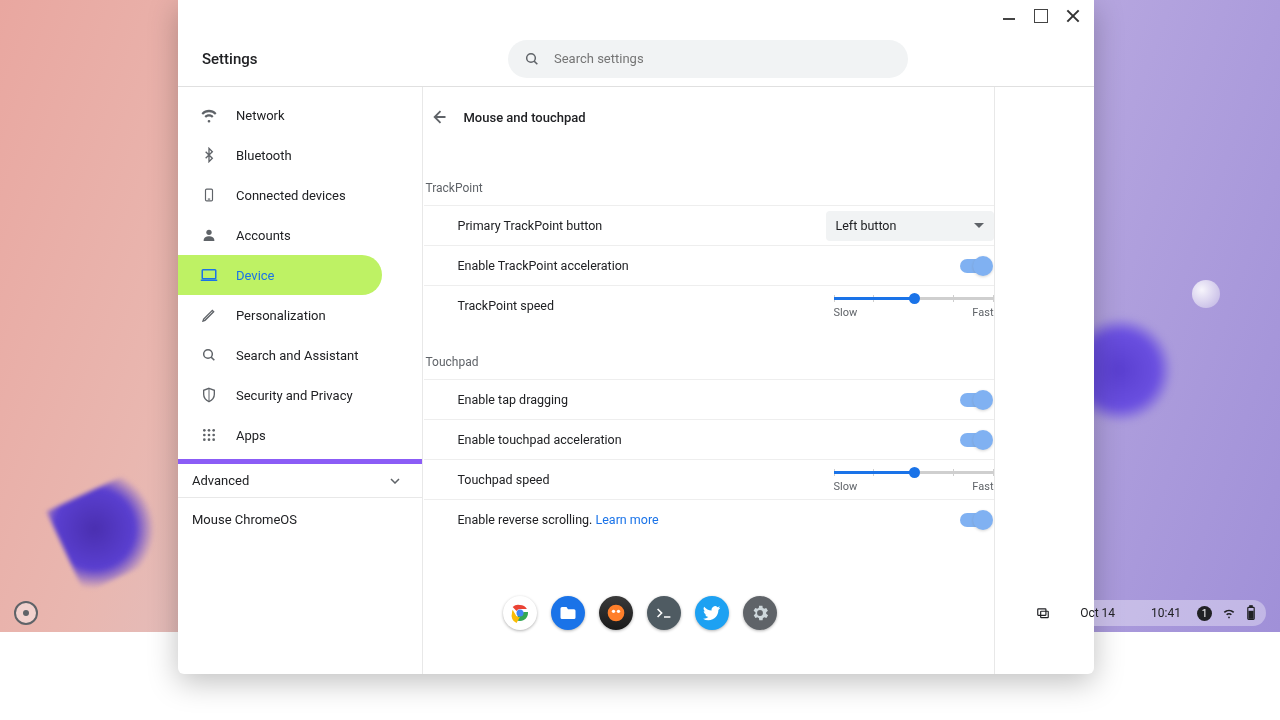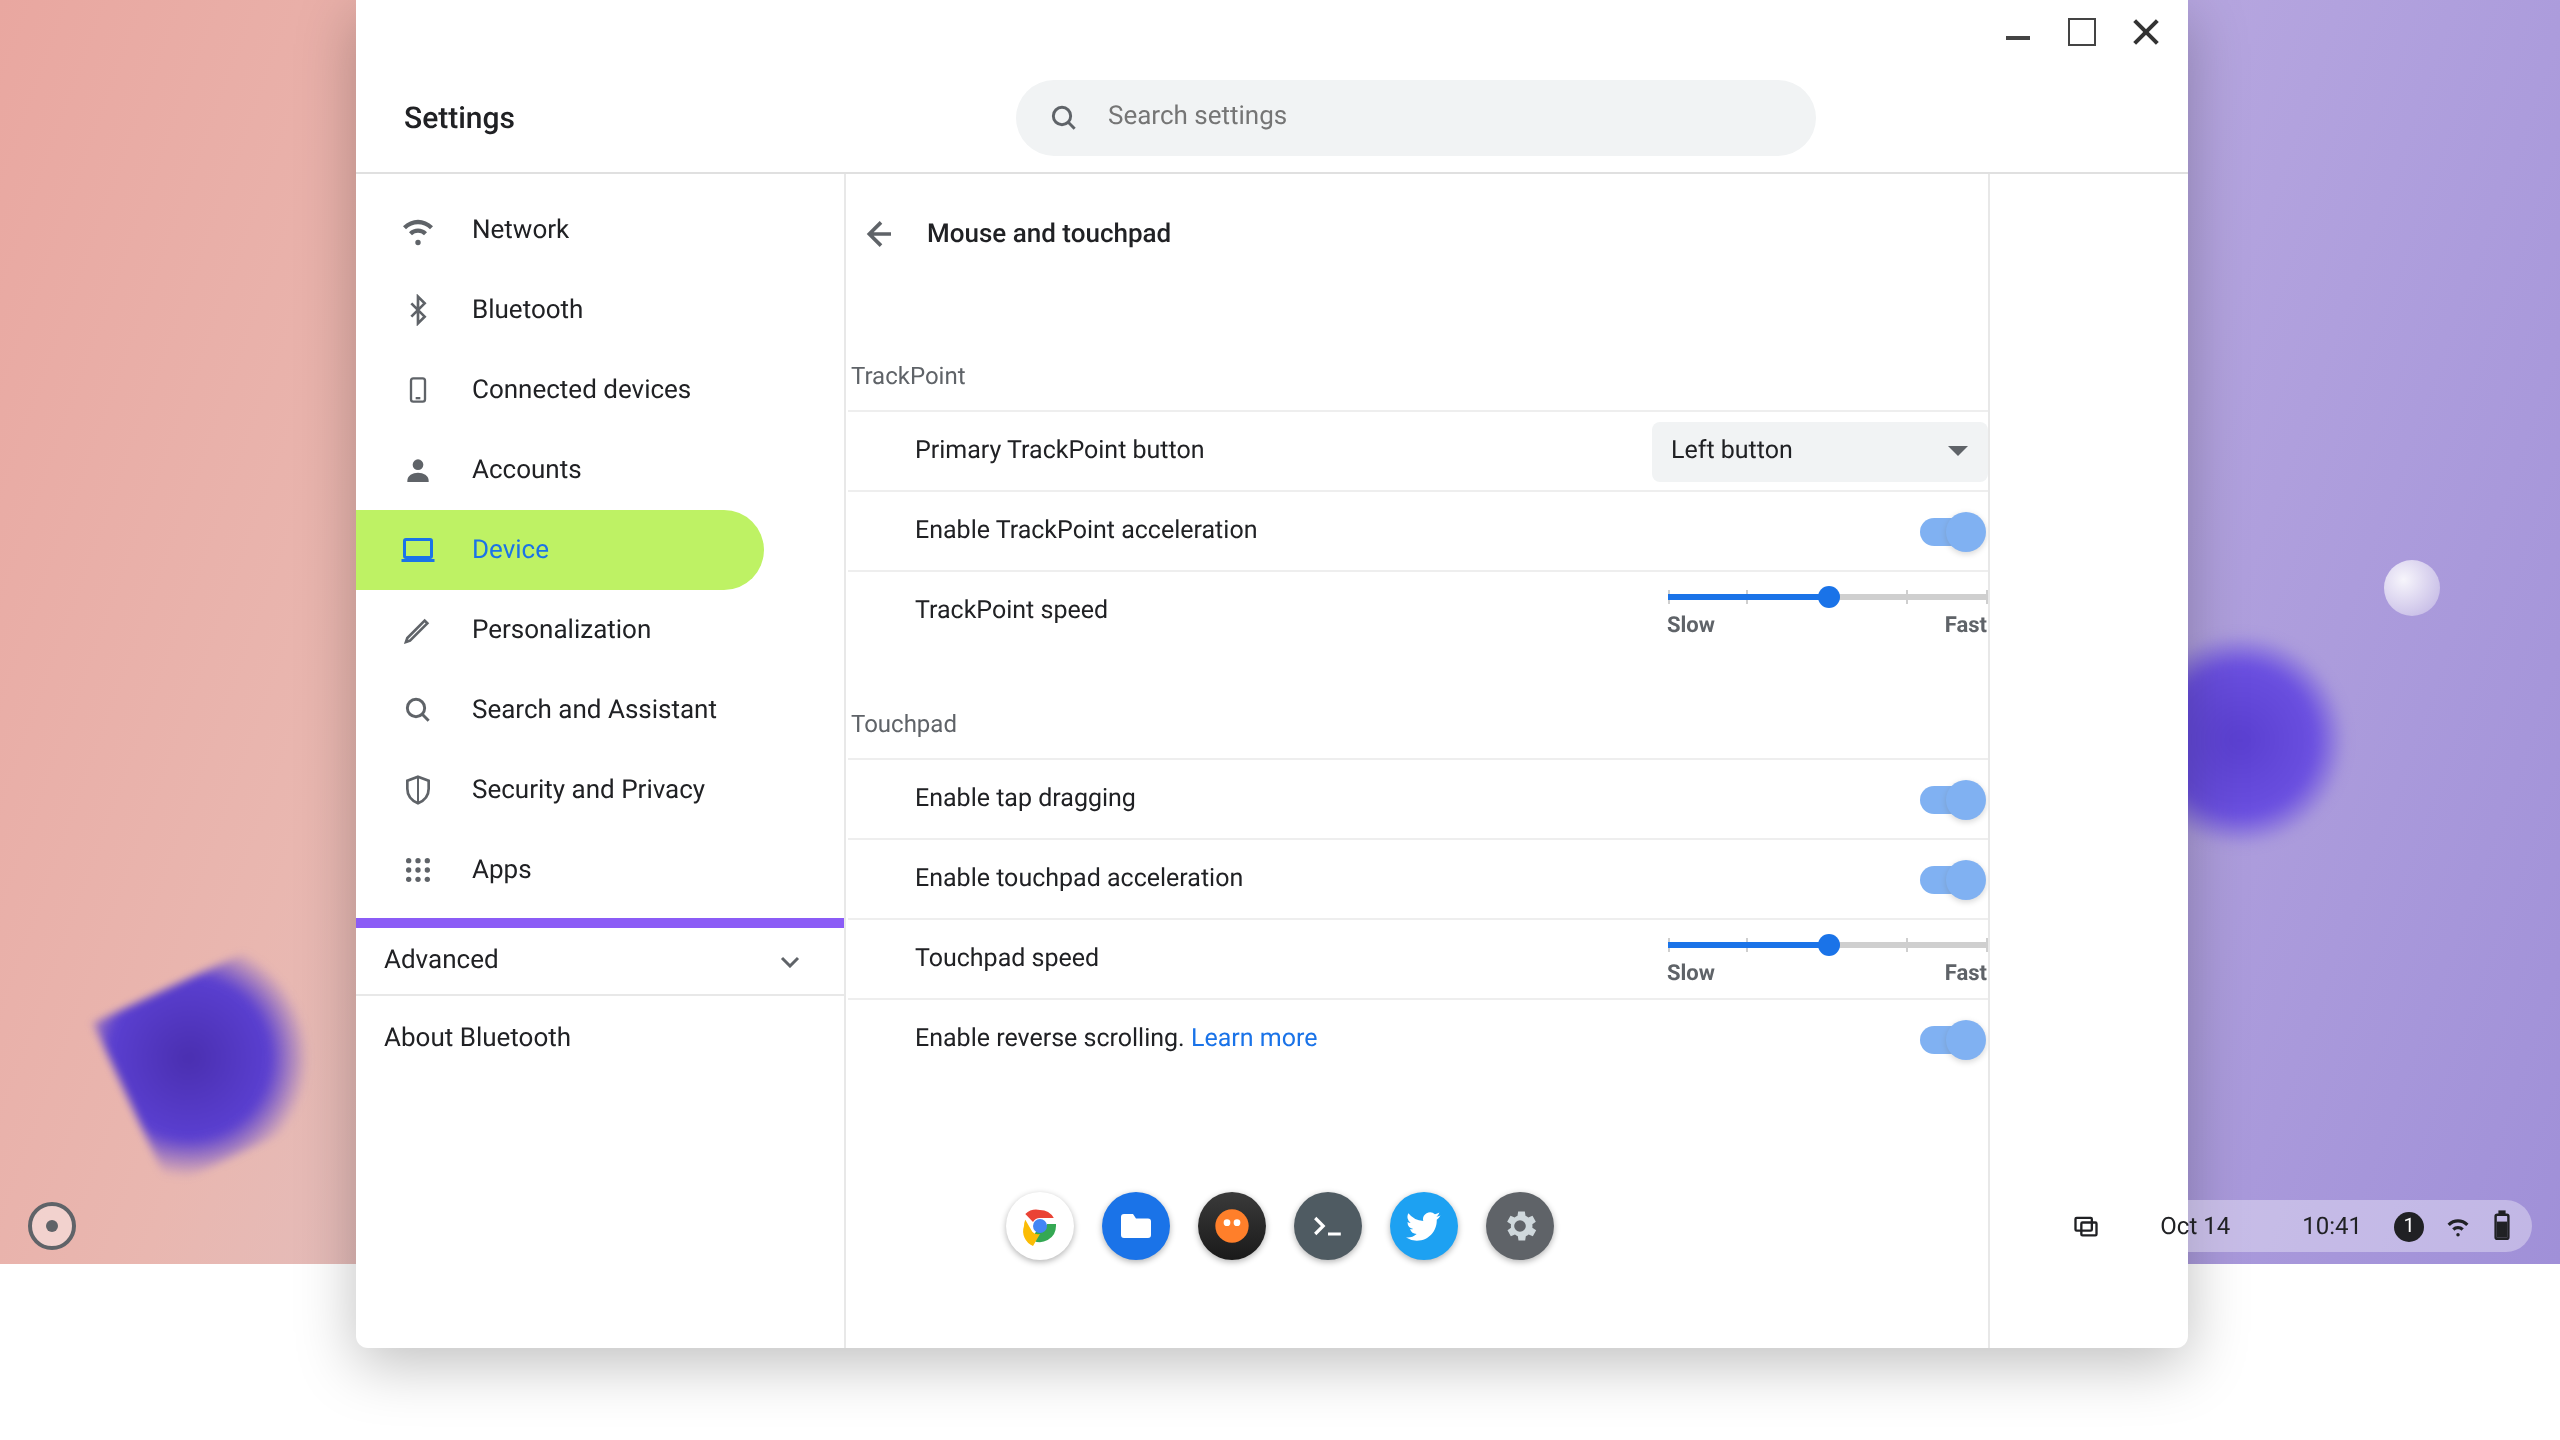--- a/index.html
+++ b/index.html
@@ -82,21 +82,21 @@
   }
   .toggle { position:relative; width:30px; height:14px; background:#1a73e8; border-radius:8px; cursor:pointer; opacity:0.55;}
   .toggle::after { content:""; position:absolute; right:-3px; top:-3px; width:20px; height:20px; background:#1a73e8; border-radius:50%; box-shadow:0 1px 3px rgba(0,0,0,0.3); opacity:1;}
   .toggle-wrap { width:34px; display:flex; align-items:center;}
   .slider-block { width:160px; padding:6px 0 2px 0;}
   .slider-track { position:relative; height:3px; background:#cfcfcf; margin-bottom:6px;}
   .slider-track .fill { position:absolute; left:0; top:0; height:3px; background:#1a73e8;}
   .slider-track .thumb { position:absolute; top:-4px; width:11px; height:11px; background:#1a73e8; border-radius:50%; margin-left:-5px;}
   .ticks { position:absolute; top:-2px; width:100%; display:flex; justify-content:space-between;}
   .tick { width:1px; height:7px; background:#cfcfcf;}
-  .slider-labels { display:flex; justify-content:space-between; font-size:11px; color:#5f6368;font-weight:bold;}
+  .slider-labels { display:flex; justify-content:space-between; font-size:11px; color:#5f6368;}
   .learn-link { color:#1a73e8; cursor:pointer;}
   .right-blank { width:100px; border-left:1px solid #e8e8e8;}
 
   
   .shelf { position:absolute; left:0; bottom:0; width:100%; height:38px; display:flex; align-items:center; padding:0 14px; }
   .launcher { width:24px; height:24px; border:2px solid #5f6368; border-radius:50%; background:rgba(255,255,255,0.4); cursor:pointer; position:relative;}
   .launcher::after{content:""; position:absolute; left:7px; top:7px; width:6px; height:6px; background:#5f6368; border-radius:50%;}
   .shelf-center { position:absolute; left:50%; transform:translateX(-50%); display:flex; gap:14px;}
   .shelf-icon { width:34px; height:34px; border-radius:50%; cursor:pointer; display:flex; align-items:center; justify-content:center; box-shadow:0 1px 3px rgba(0,0,0,0.3);}
   .shelf-icon-wrap{position:relative; display:flex; flex-direction:column; align-items:center;}
@@ -225,21 +225,21 @@
 
         <div class="adv">
           <span>Advanced</span>
           <span>
               <svg width="10" height="6" viewBox="0 0 10 6" fill="none" stroke="#5f6368" stroke-width="1.5">
                 <path d="M1 1l4 4 4-4"></path>
               </svg>
             </span>
         </div>
         <div class="about">
-          <span>About Bluetooth</span>
+          <span>Mouse ChromeOS</span>
         </div>
       </div>
 
       <div class="main">
         <div class="panel">
           <div class="section-title-row">
             <span class="back-btn">
               <svg width="20" height="20" viewBox="0 0 24 24" fill="none" stroke="#5f6368" stroke-width="2.2">
                   <path d="M15 5l-7 7 7 7M8 12h13"></path>
                 </svg>

